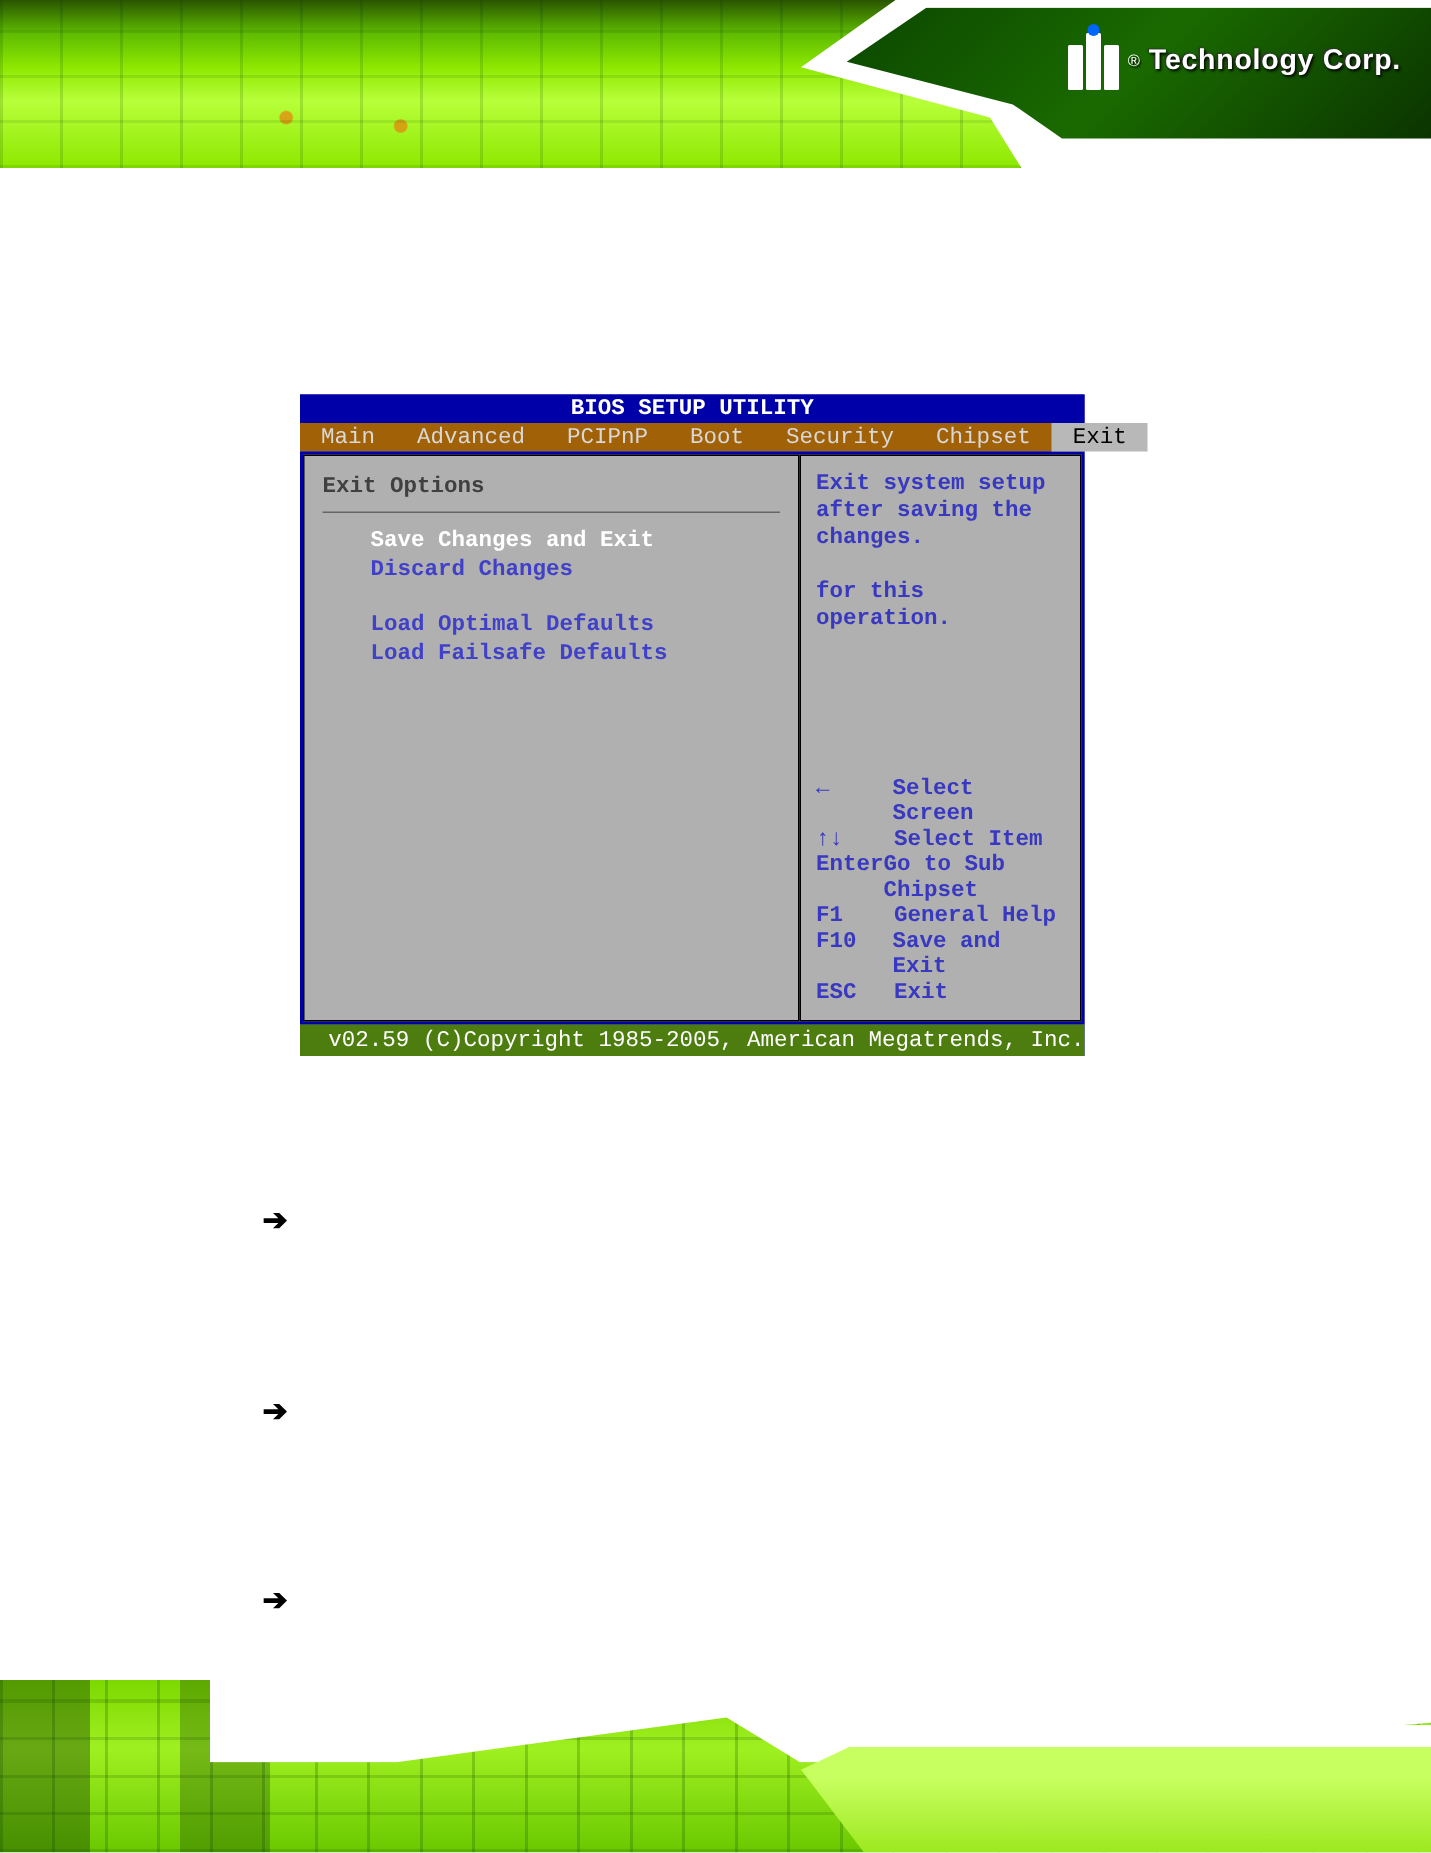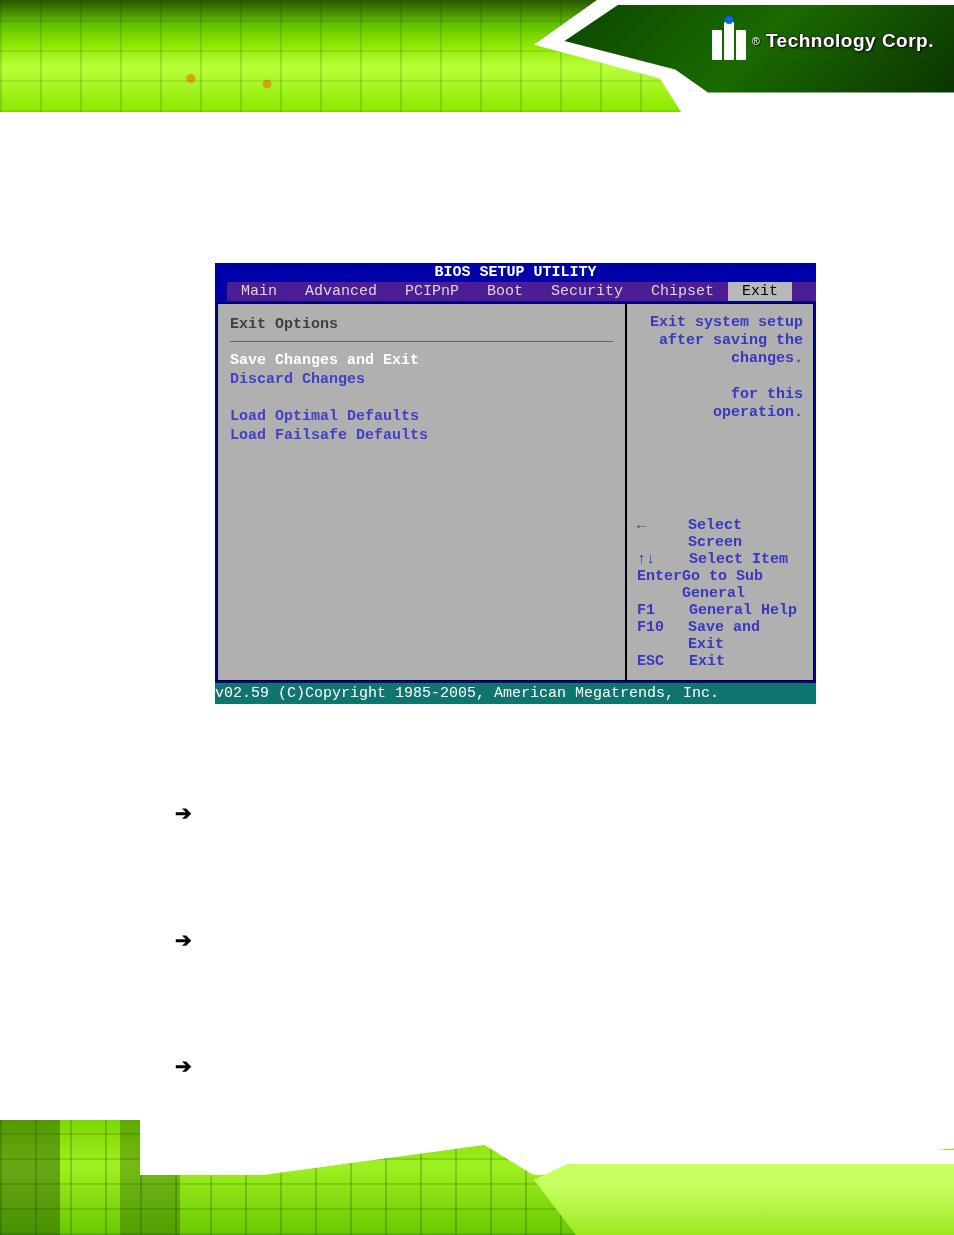--- a/index.html
+++ b/index.html
@@ -75,42 +75,41 @@
   font-weight: bold;
   font-size: 19px;
   text-shadow: 1px 1px 2px #000, -1px -1px 1px #333;
   letter-spacing: 0.5px;
 }
 .logo-r { font-size: 11px; vertical-align: top; color:#fff; text-shadow: 1px 1px 1px #000; }
 
 
 .bios-container {
   position: absolute;
-  left: 215px;
+  left: 200px;
   top: 263px;
-  width: 601px;
+  width: 523px;
   background: #0000a8;
 }
 .bios-title {
   text-align: center;
   color: #fff;
   font-family: 'Courier New', monospace;
   font-weight: bold;
   font-size: 15px;
   padding: 1px 0;
   background: #0000a8;
 }
 .bios-tabs {
   display: flex;
-  background: #4c1d95;
+  background: #a16207;
   padding: 0;
   font-family: 'Courier New', monospace;
   font-size: 15px;
   color: #d8d8d8;
-  margin-left: 12px;
 }
 .bios-tab {
   padding: 1px 14px;
 }
 .bios-tab.active {
   background: #b8b8b8;
   color: #000;
 }
 .bios-body {
   display: flex;
@@ -126,43 +125,43 @@
   font-size: 15px;
   color: #4040c8;
   font-weight: bold;
 }
 .bios-left .section-title {
   color: #404040;
   border-bottom: 1px solid #666;
   padding-bottom: 8px;
   margin-bottom: 10px;
 }
-.bios-left .item { margin-bottom: 2px; }
+.bios-left .item { margin-bottom: 2px; margin-left: 32px; }
 .bios-left .item.selected { color: #fff; }
 .bios-left .spacer { height: 18px; }
 .bios-right {
   width: 188px;
   border: 1px solid #000;
   padding: 10px;
   font-family: 'Courier New', monospace;
   font-size: 15px;
   color: #3838c0;
   font-weight: bold;
   display: flex;
   flex-direction: column;
 }
-.bios-help { flex: 0 0 auto; text-align: right; }
+.bios-help { flex: 0 0 auto; }
 .bios-help div { line-height: 1.2; }
 .bios-keys { margin-top: auto; }
 .bios-keys .krow { display: flex; }
 .bios-keys .kkey { width: 52px; }
 .bios-footer {
-  text-align: left;
+  text-align: right;
   color: #fff;
-  background: #0f766e;
+  background: #4d7c0f;
   font-family: 'Courier New', monospace;
   font-size: 15px;
   padding: 2px 0;
 }
 
 
 .arrow-bullet {
   position: absolute;
   font-size: 20px;
   font-weight: bold;
@@ -261,21 +260,21 @@
           <div class="krow">
             <div class="kkey">←</div>
             <div>Select Screen</div>
           </div>
           <div class="krow">
             <div class="kkey">↑↓</div>
             <div>Select Item</div>
           </div>
           <div class="krow">
             <div class="kkey">Enter</div>
-            <div>Go to Sub General</div>
+            <div>Go to Sub Chipset</div>
           </div>
           <div class="krow">
             <div class="kkey">F1</div>
             <div>General Help</div>
           </div>
           <div class="krow">
             <div class="kkey">F10</div>
             <div>Save and Exit</div>
           </div>
           <div class="krow">

